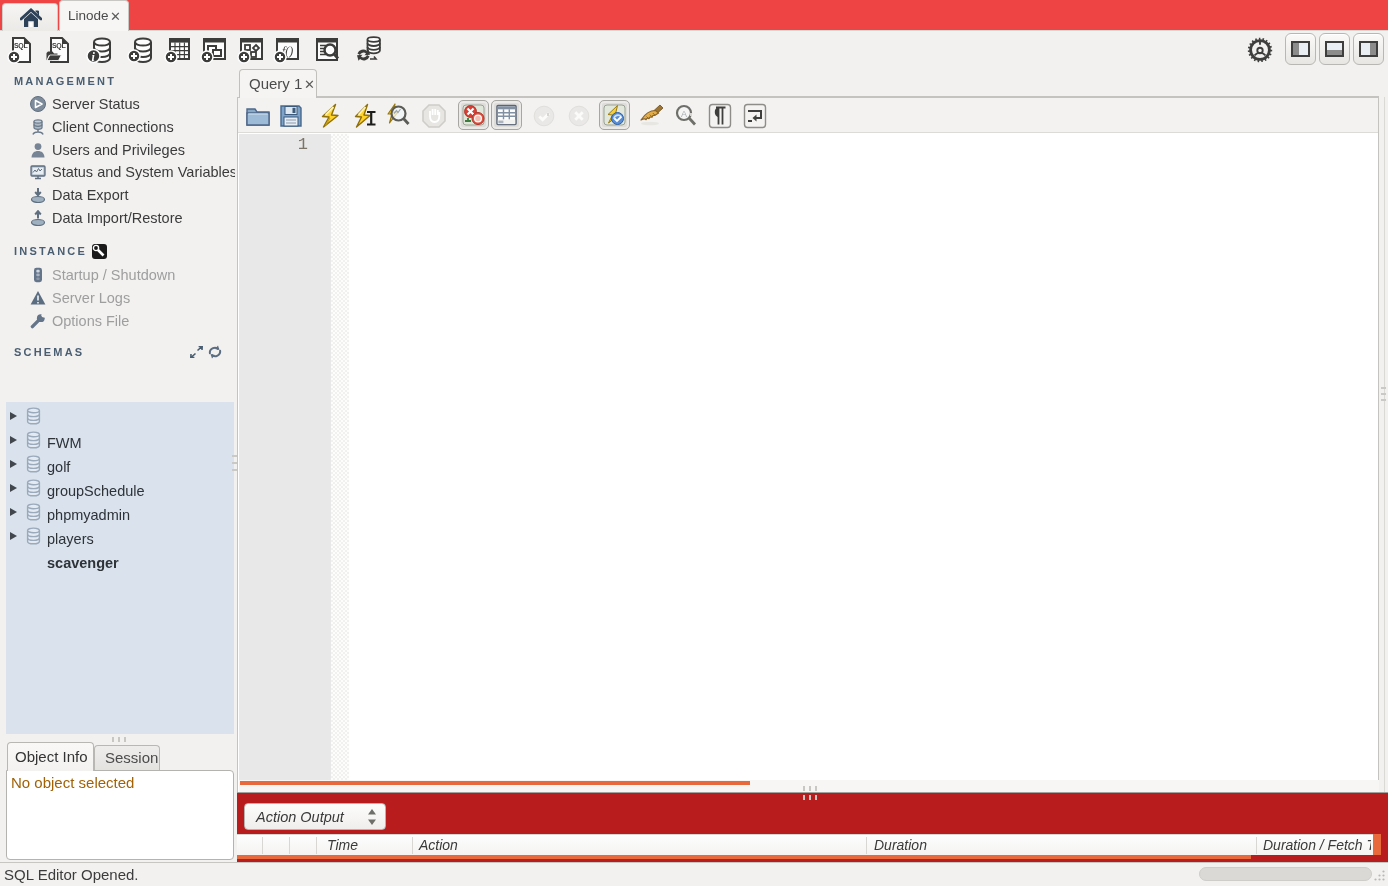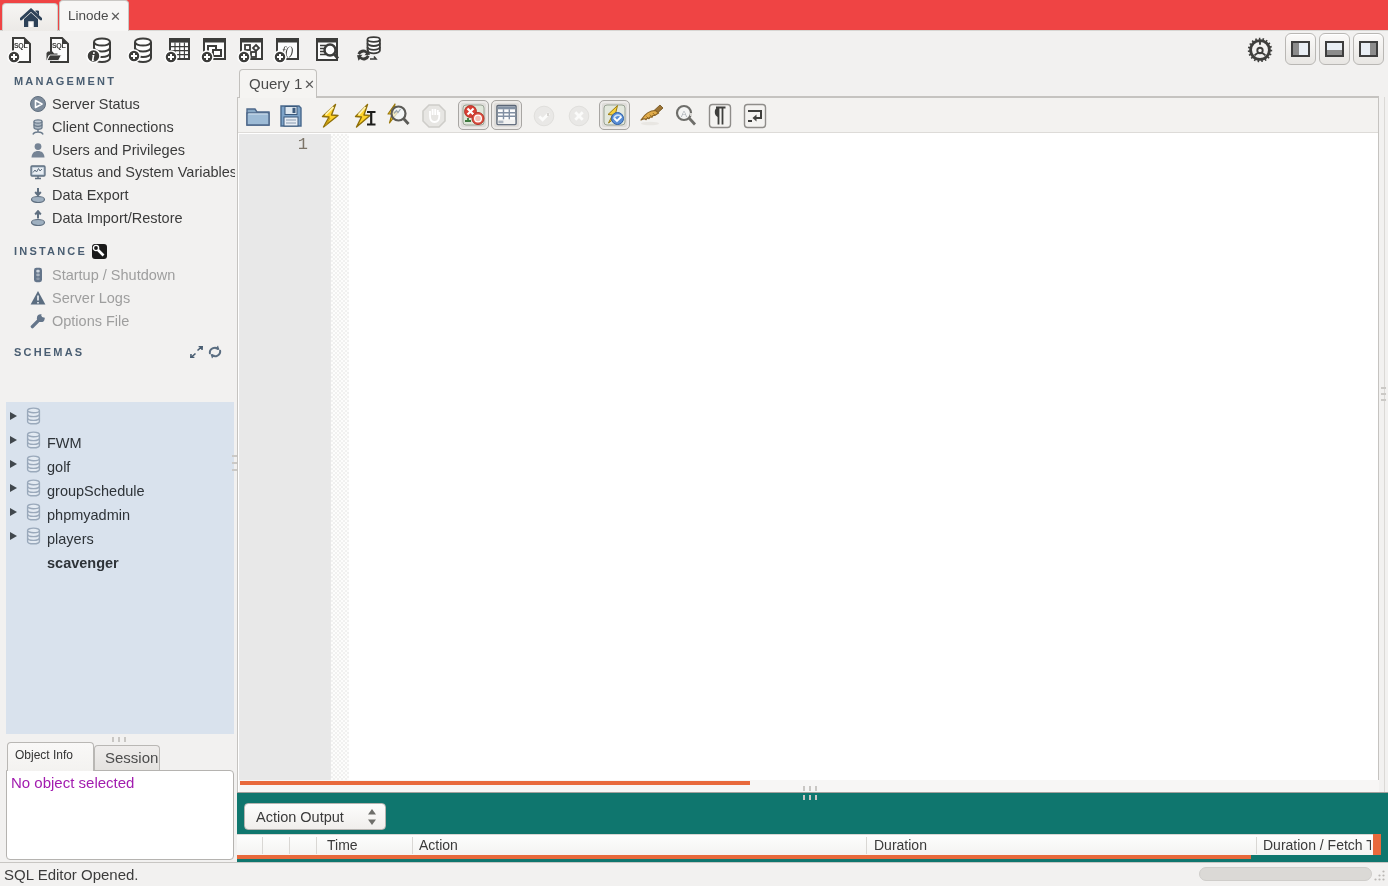--- a/index.html
+++ b/index.html
@@ -31,25 +31,25 @@
 #filterbox { position:absolute; left:14px; top:303px; width:206px; height:26px; background:#fff; border:1px solid #b4b2af; border-radius:5px; }
 #filterbox .ph { position:absolute; left:27px; top:4px; font-size:14.5px; color:#949494; }
 
 #schemalist { position:absolute; left:2px; top:336px; width:228px; height:332px; background:#d9e2ed; }
 .srow { position:absolute; left:0; width:228px; height:24px; }
 .srow .tri { position:absolute; left:4px; top:8px; width:0; height:0; border-left:7px solid #41474d; border-top:4.5px solid transparent; border-bottom:4.5px solid transparent; }
 .srow .nm { position:absolute; left:41px; top:3px; font-size:14.5px; color:#2e3338;margin-top:28px; }
 .cyl { position:absolute; left:20px; top:3px; }
 
 #oitab { position:absolute; left:3px; top:676px; width:87px; height:29px; background:linear-gradient(#f9f8f7,#f3f2f0); border:1px solid #b9b7b4; border-bottom:none; border-radius:4px 4px 0 0; z-index:3;}
-#oitab .lbl { position:absolute; left:7px; top:5px; font-size:12px; color:#343434;text-align:right; }
+#oitab .lbl { position:absolute; left:7px; top:5px; font-size:15px; color:#343434;text-align:right; }
 #sesstab { position:absolute; left:90px; top:679px; width:66px; height:26px; background:linear-gradient(#efedec,#e4e2df); border:1px solid #b9b7b4; border-bottom:none; border-radius:4px 4px 0 0; z-index:2; }
 #sesstab .lbl { position:absolute; left:10px; top:3px; font-size:15px; color:#4c4c4c; }
 #oipanel { position:absolute; left:2px; top:704px; width:228px; height:90px; background:#fff; border:1px solid #b5b3b0; border-radius:0 4px 4px 4px; z-index:2; }
-#oipanel .txt { position:absolute; left:4px; top:3px; font-size:15px; color:#a21caf;text-align:right; }
+#oipanel .txt { position:absolute; left:4px; top:3px; font-size:15px; color:#a16207;text-align:right; }
 
 
 #querytab { position:absolute; left:239px; top:69px; width:78px; height:29px; background:#f5f4f2; border:1px solid #c2c0bd; border-bottom:none; border-radius:4px 4px 0 0; z-index:2; }
 #querytab .lbl { position:absolute; left:9px; top:5px; font-size:15px; color:#4b4b4b; }
 #querytab .x { position:absolute; left:64px; top:7px; font-size:13px; color:#5a5a5a; }
 #editorpanel { position:absolute; left:237px; top:97px; width:1142px; height:696px; background:#fff; border:1px solid #c5c3c0; border-bottom:none; }
 #edtoolbar { position:absolute; left:0; top:0; width:1140px; height:35px; background:#f3f2f0; border-bottom:1px solid #dddbd8; }
 .etb { position:absolute; top:5px; width:26px; height:26px; }
 .togglebtn { position:absolute; top:2px; width:31px; height:30px; border:1px solid #a8a6a3; border-radius:5px; background:#dfddda; box-shadow:inset 0 0 0 2px #eceae8; }
 #gutter { position:absolute; left:1px; top:36px; width:92px; height:646px; background:#e8e8e8; }
@@ -58,21 +58,21 @@
   background-image:conic-gradient(#f1f1f0 25%, #fdfdfc 25% 50%, #f1f1f0 50% 75%, #fdfdfc 75%); background-size:4px 4px; }
 #edhscroll { position:absolute; left:1px; top:682px; width:1140px; height:13px; background:#f7f6f5; }
 #edhscroll .thumb { position:absolute; left:1px; top:1px; width:510px; height:4px; background:#e8693c; }
 
 
 #hsplit { position:absolute; left:237px; top:792px; width:1151px; height:1px; background:#a3a19e; }
 .gripdots { position:absolute; width:14px; height:5px; display:flex; justify-content:space-between; z-index:6; }
 .gripdots i { width:2px; height:5px; background:#c9c7c4; }
 
 
-#outpanel { position:absolute; left:237px; top:793px; width:1151px; height:69px; background:#0f766e; }
+#outpanel { position:absolute; left:237px; top:793px; width:1151px; height:69px; background:#b91c1c;font-style:italic; }
 #combo { position:absolute; left:7px; top:10px; width:142px; height:27px; background:linear-gradient(#fdfdfc,#f0eeec); border:1px solid #b6b4b1; border-radius:4px; }
 #combo .lbl { position:absolute; left:11px; top:5px; font-size:14.5px; color:#3a3a3a; }
 #hdrrow { position:absolute; left:0px; top:41px; width:1144px; height:21px; background:linear-gradient(#fdfdfd,#f4f3f2); border-top:1px solid #d8d6d3; }
 #hdrrow .cell { position:absolute; top:2px; font-size:14px; color:#3a3a3a; }
 #hdrrow .vsep { position:absolute; top:2px; width:1px; height:17px; background:#d9d7d4; }
 #ouththumb { position:absolute; left:0px; top:62px; width:1014px; height:4px; background:#e8693c; }
 #outvthumb { position:absolute; left:1136px; top:41px; width:8px; height:21px; background:#e8693c; }
 
 
 #statusbar { position:absolute; left:0; top:862px; width:1388px; height:24px; background:#f2f1f0; border-top:1px solid #c8c6c3; }

